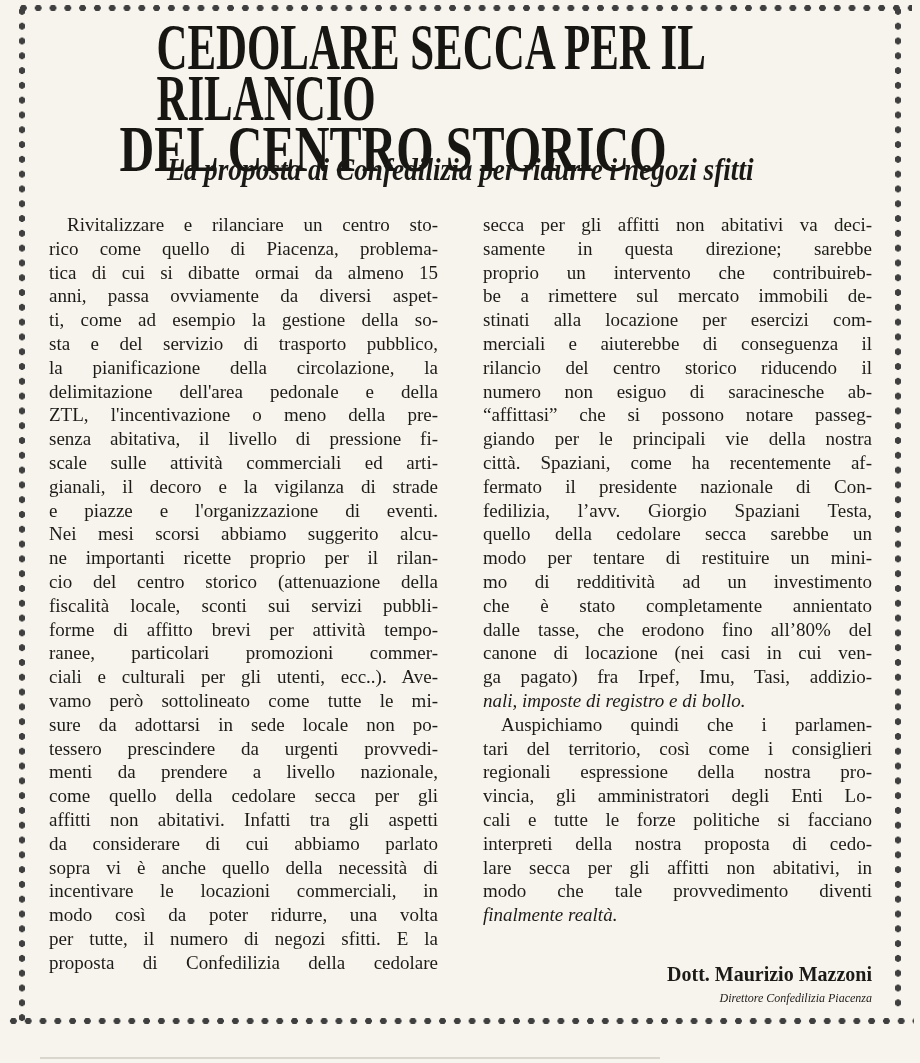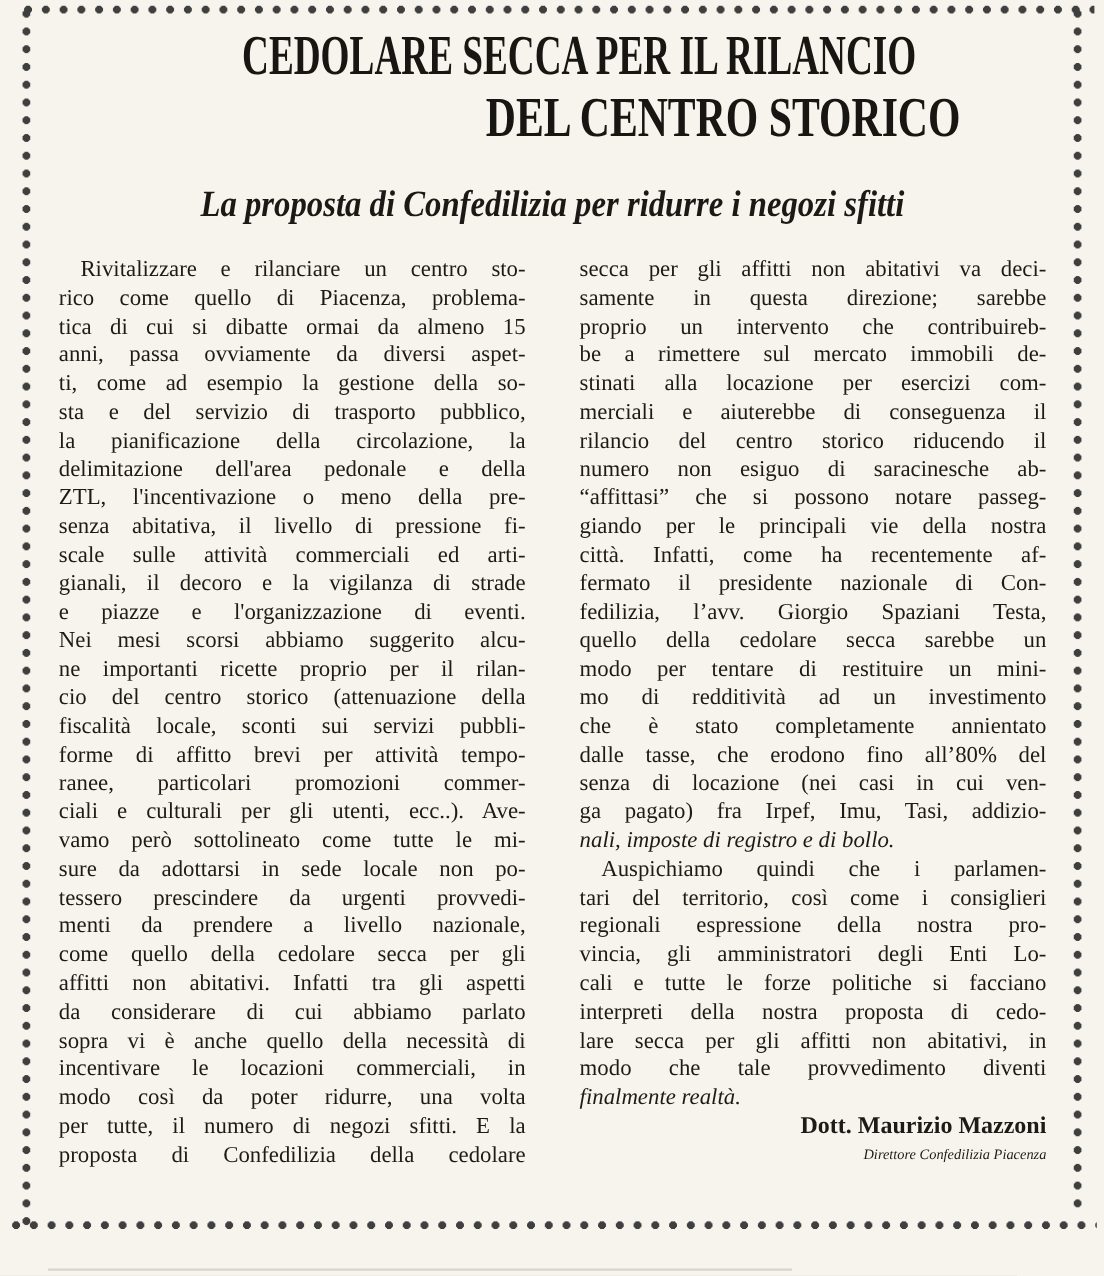--- a/index.html
+++ b/index.html
@@ -36,23 +36,23 @@
   .dots-bottom { left: 6px;  top: 1017px; width: 908px; }
   .dots-left   { left: 18px; top: 4px;    height: 1021px; }
   .dots-right  { left: 894px; top: 4px;   height: 1008px; }
 
   
   .title {
     position: absolute;
     top: 22px;
     left: 0;
     width: 100%;
-    text-align: right;
+    text-align: left;
     font-weight: bold;
-    font-size: 47px;
+    font-size: 65px;
     line-height: 51px;
     letter-spacing: 0px;
     color: #181613;
   }
   .title .t1 { display: block; transform: scaleX(0.66); }
   .title .t2 { display: block; transform: scaleX(0.74); }
 
   .subtitle {
     position: absolute;
     top: 150px;
@@ -89,20 +89,21 @@
     hyphens: none;
   }
   .line.end { text-align-last: left; font-style: italic; }
   .line.ind { text-indent: 18px; }
 
   .sig-name {
     text-align: right;
     text-align-last: right;
     font-weight: bold;
     font-size: 20px;
+    margin-top: 36px;
   }
   .sig-role {
     text-align: right;
     text-align-last: right;
     font-style: italic;
     font-size: 12px;
   }
 
   
   .caption {
@@ -186,29 +187,29 @@
           <div class="line">secca per gli affitti non abitativi va deci-</div>
           <div class="line">samente in questa direzione; sarebbe</div>
           <div class="line">proprio un intervento che contribuireb-</div>
           <div class="line">be a rimettere sul mercato immobili de-</div>
           <div class="line">stinati alla locazione per esercizi com-</div>
           <div class="line">merciali e aiuterebbe di conseguenza il</div>
           <div class="line">rilancio del centro storico riducendo il</div>
           <div class="line">numero non esiguo di saracinesche ab-</div>
           <div class="line">“affittasi” che si possono notare passeg-</div>
           <div class="line">giando per le principali vie della nostra</div>
-          <div class="line">città. Infatti, come ha recentemente af-</div>
+          <div class="line">città. Spaziani, come ha recentemente af-</div>
           <div class="line">fermato il presidente nazionale di Con-</div>
           <div class="line">fedilizia, l’avv. Giorgio Spaziani Testa,</div>
           <div class="line">quello della cedolare secca sarebbe un</div>
           <div class="line">modo per tentare di restituire un mini-</div>
           <div class="line">mo di redditività ad un investimento</div>
           <div class="line">che è stato completamente annientato</div>
           <div class="line">dalle tasse, che erodono fino all’80% del</div>
-          <div class="line">senza di locazione (nei casi in cui ven-</div>
+          <div class="line">canone di locazione (nei casi in cui ven-</div>
           <div class="line">ga pagato) fra Irpef, Imu, Tasi, addizio-</div>
           <div class="line end">nali, imposte di registro e di bollo.</div>
           <div class="line ind">Auspichiamo quindi che i parlamen-</div>
           <div class="line">tari del territorio, così come i consiglieri</div>
           <div class="line">regionali espressione della nostra pro-</div>
           <div class="line">vincia, gli amministratori degli Enti Lo-</div>
           <div class="line">cali e tutte le forze politiche si facciano</div>
           <div class="line">interpreti della nostra proposta di cedo-</div>
           <div class="line">lare secca per gli affitti non abitativi, in</div>
           <div class="line">modo che tale provvedimento diventi</div>

